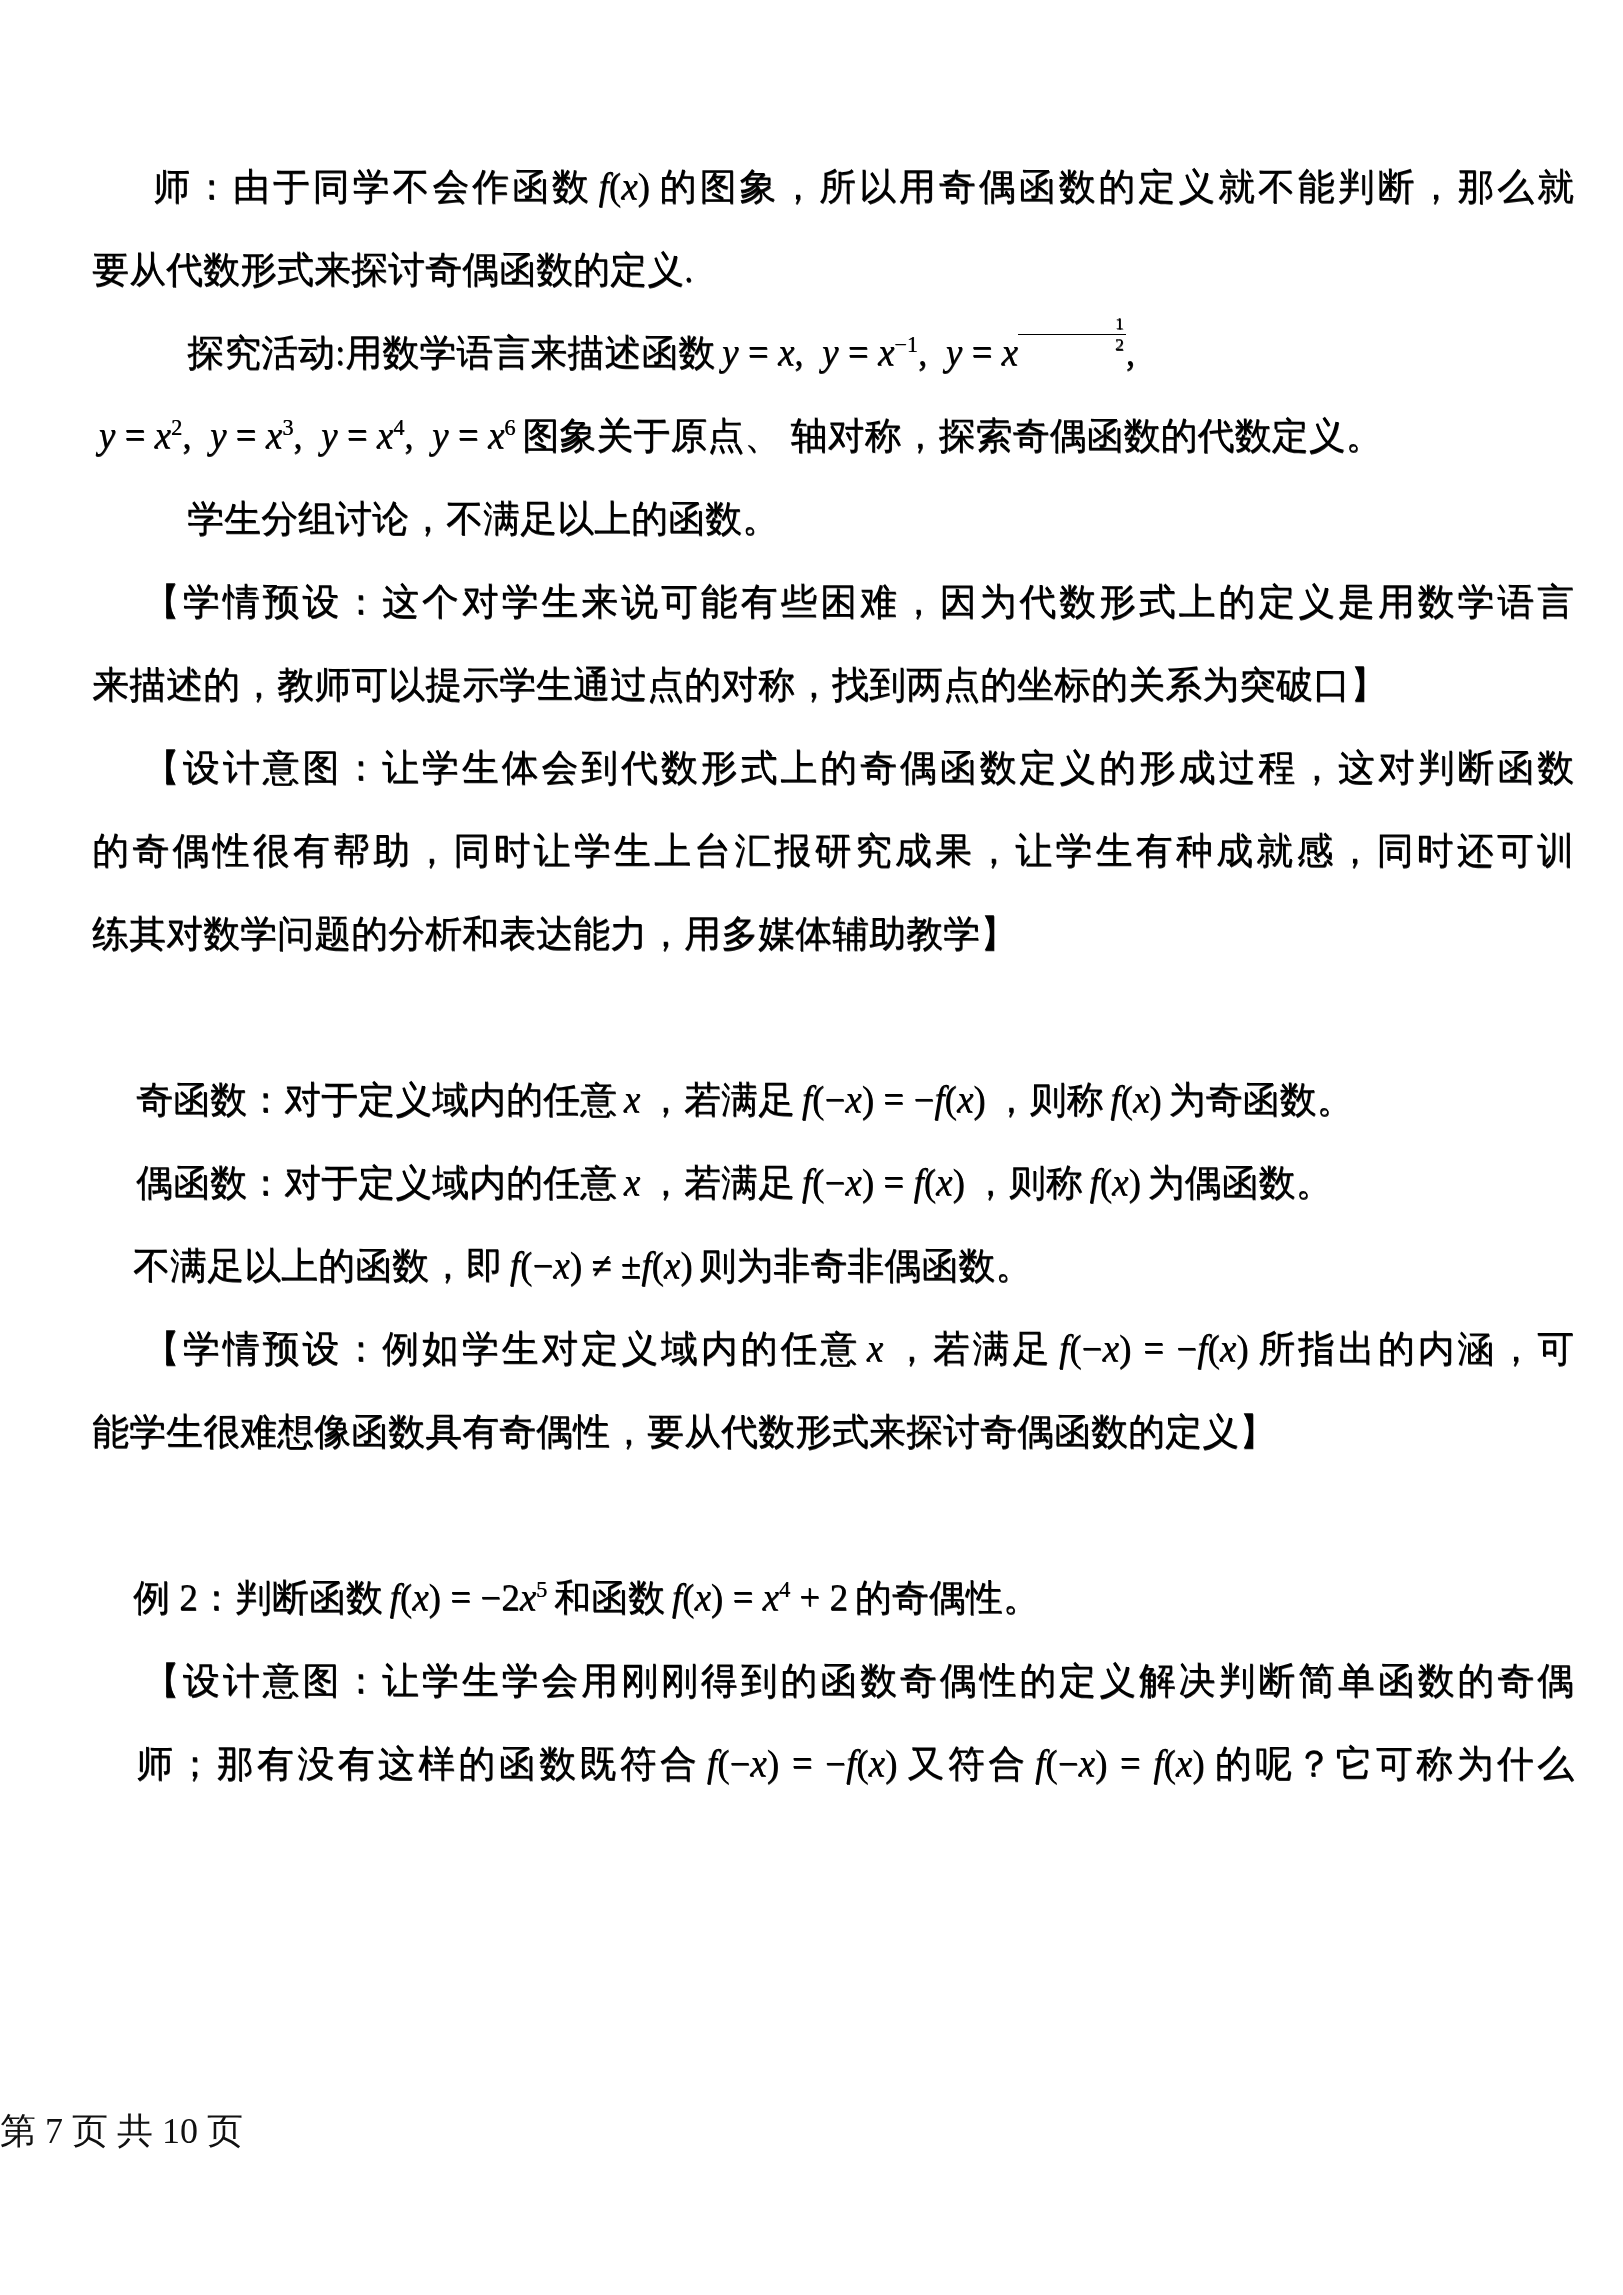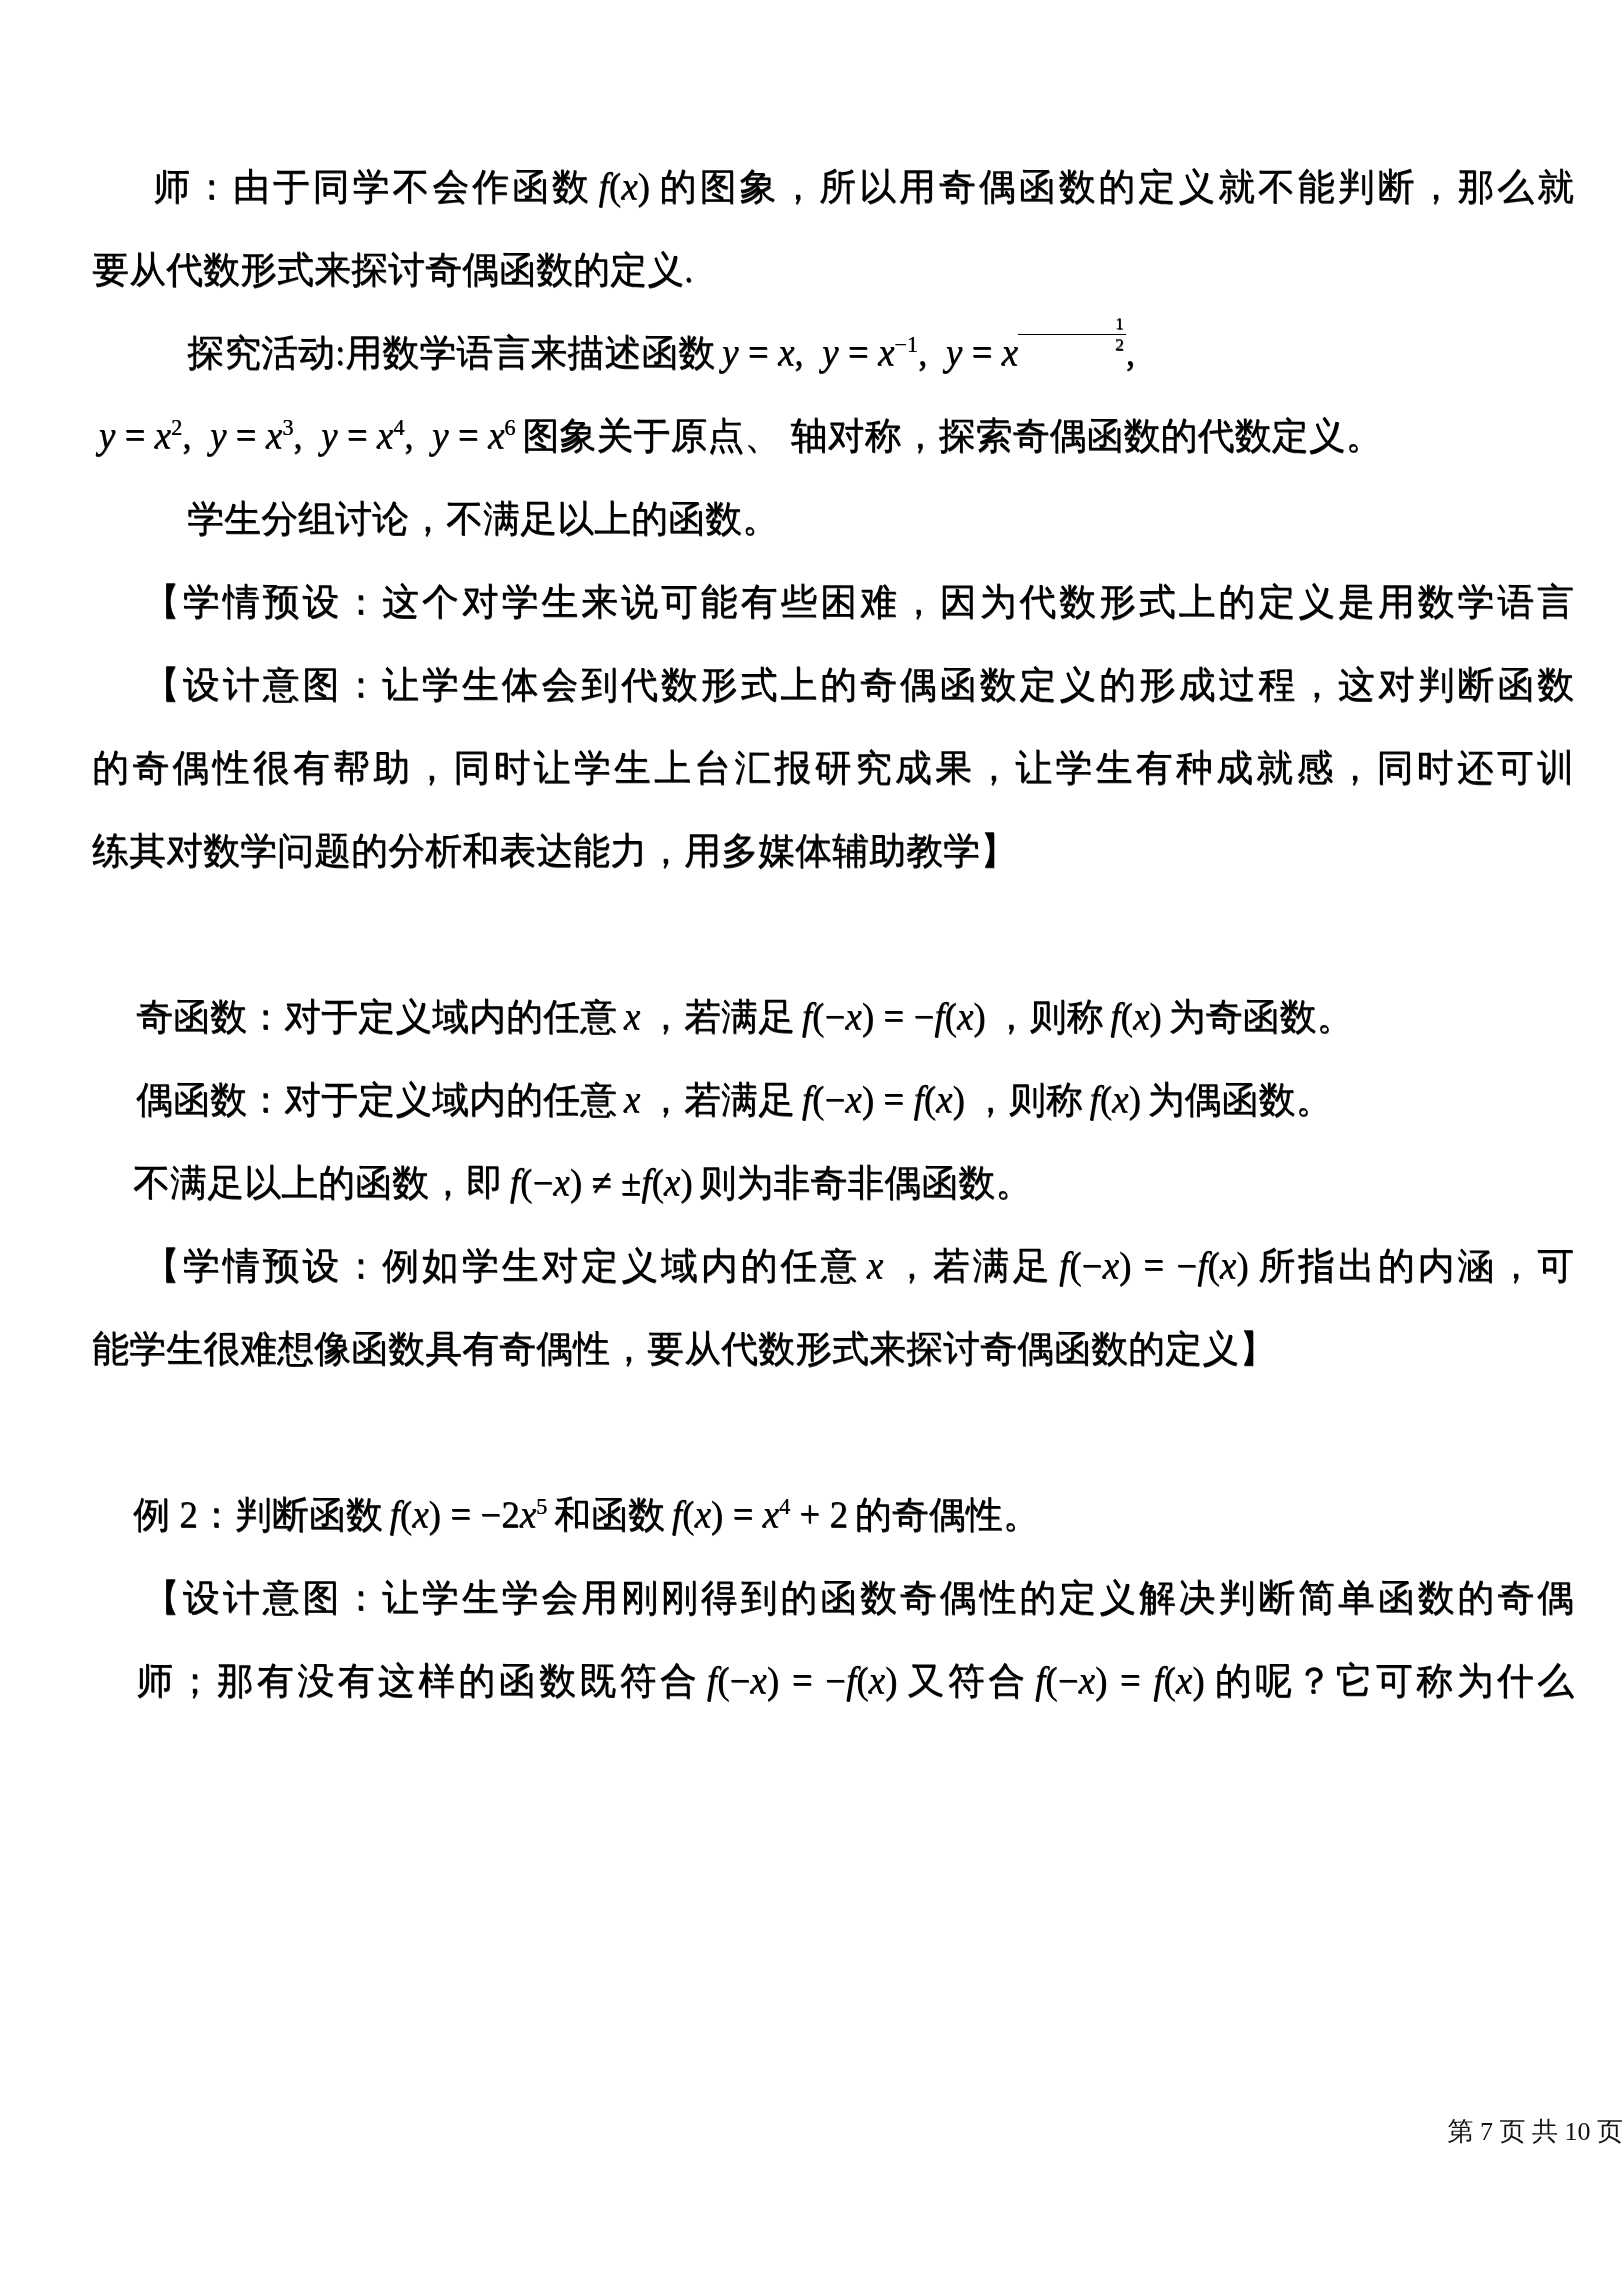--- a/index.html
+++ b/index.html
@@ -57,37 +57,38 @@
   .mfrac .num {
     display: block;
     border-bottom: 1.4px solid #000;
     padding: 0 2px;
   }
   .mfrac .den { display: block; }
   .footer {
     position: absolute;
     left: 0; top: 2111px;
     width: 1623px;
-    text-align: right;
-    font-size: 26px;
+    text-align: left;
+    font-size: 36px;
     line-height: 41px;
     color: #111;
   }
 </style>
 </head>
 <body>
 
 <div class="page">
   <div class="doc">
       <div class="line just" style="text-indent: 61px;"><span class="zh">师：由于同学不会作函数</span><span class="math"><span class="mv">f</span><span class="mr">(</span><span class="mv">x</span><span class="mr">)</span></span><span class="zh">的图象，所以用奇偶函数的定义就不能判断，那么就</span></div>
       <div class="line"><span class="zh">要从代数形式来探讨奇偶函数的定义.</span></div>
       <div class="line" style="text-indent: 95px;"><span class="zh">探究活动:用数学语言来描述函数</span><span class="math"><span class="mv">y</span><span class="mr"> = </span><span class="mv">x</span><span class="mr">,  </span><span class="mv">y</span><span class="mr"> = </span><span class="mv">x</span><span class="msup">−1</span><span class="mr">,  </span><span class="mv">y</span><span class="mr"> = </span><span class="mv">x</span><span class="mfrac"><span class="num">1</span><span class="den">2</span></span><span class="mr">,</span></span></div>
       <div class="line"><span class="math"><span class="mv">y</span><span class="mr"> = </span><span class="mv">x</span><span class="msup">2</span><span class="mr">,  </span><span class="mv">y</span><span class="mr"> = </span><span class="mv">x</span><span class="msup">3</span><span class="mr">,  </span><span class="mv">y</span><span class="mr"> = </span><span class="mv">x</span><span class="msup">4</span><span class="mr">,  </span><span class="mv">y</span><span class="mr"> = </span><span class="mv">x</span><span class="msup">6</span></span><span class="zh">图象关于原点、 轴对称，探索奇偶函数的代数定义。</span></div>
       <div class="line" style="text-indent: 95px;"><span class="zh">学生分组讨论，不满足以上的函数。</span></div>
       <div class="line just" style="text-indent: 51px;"><span class="zh">【学情预设：这个对学生来说可能有些困难，因为代数形式上的定义是用数学语言</span></div>
+      <div class="line"><span class="zh">来描述的，教师可以提示学生通过点的对称，找到两点的坐标的关系为突破口】</span></div>
       <div class="line just" style="text-indent: 51px;"><span class="zh">【设计意图：让学生体会到代数形式上的奇偶函数定义的形成过程，这对判断函数</span></div>
       <div class="line just"><span class="zh">的奇偶性很有帮助，同时让学生上台汇报研究成果，让学生有种成就感，同时还可训</span></div>
       <div class="line"><span class="zh">练其对数学问题的分析和表达能力，用多媒体辅助教学】</span></div>
       <div class="line blank"></div>
       <div class="line" style="text-indent: 44px;"><span class="zh">奇函数：对于定义域内的任意</span><span class="math"><span class="mv">x</span></span><span class="zh">，若满足</span><span class="math"><span class="mv">f</span><span class="mr">(−</span><span class="mv">x</span><span class="mr">) = −</span><span class="mv">f</span><span class="mr">(</span><span class="mv">x</span><span class="mr">)</span></span><span class="zh">，则称</span><span class="math"><span class="mv">f</span><span class="mr">(</span><span class="mv">x</span><span class="mr">)</span></span><span class="zh">为奇函数。</span></div>
       <div class="line" style="text-indent: 44px;"><span class="zh">偶函数：对于定义域内的任意</span><span class="math"><span class="mv">x</span></span><span class="zh">，若满足</span><span class="math"><span class="mv">f</span><span class="mr">(−</span><span class="mv">x</span><span class="mr">) = </span><span class="mv">f</span><span class="mr">(</span><span class="mv">x</span><span class="mr">)</span></span><span class="zh">，则称</span><span class="math"><span class="mv">f</span><span class="mr">(</span><span class="mv">x</span><span class="mr">)</span></span><span class="zh">为偶函数。</span></div>
       <div class="line" style="text-indent: 41px;"><span class="zh">不满足以上的函数，即</span><span class="math"><span class="mv">f</span><span class="mr">(−</span><span class="mv">x</span><span class="mr">) ≠ ±</span><span class="mv">f</span><span class="mr">(</span><span class="mv">x</span><span class="mr">)</span></span><span class="zh">则为非奇非偶函数。</span></div>
       <div class="line just" style="text-indent: 51px;"><span class="zh">【学情预设：例如学生对定义域内的任意</span><span class="math"><span class="mv">x</span></span><span class="zh">，若满足</span><span class="math"><span class="mv">f</span><span class="mr">(−</span><span class="mv">x</span><span class="mr">) = −</span><span class="mv">f</span><span class="mr">(</span><span class="mv">x</span><span class="mr">)</span></span><span class="zh">所指出的内涵，可</span></div>
       <div class="line"><span class="zh">能学生很难想像函数具有奇偶性，要从代数形式来探讨奇偶函数的定义】</span></div>
       <div class="line blank"></div>

